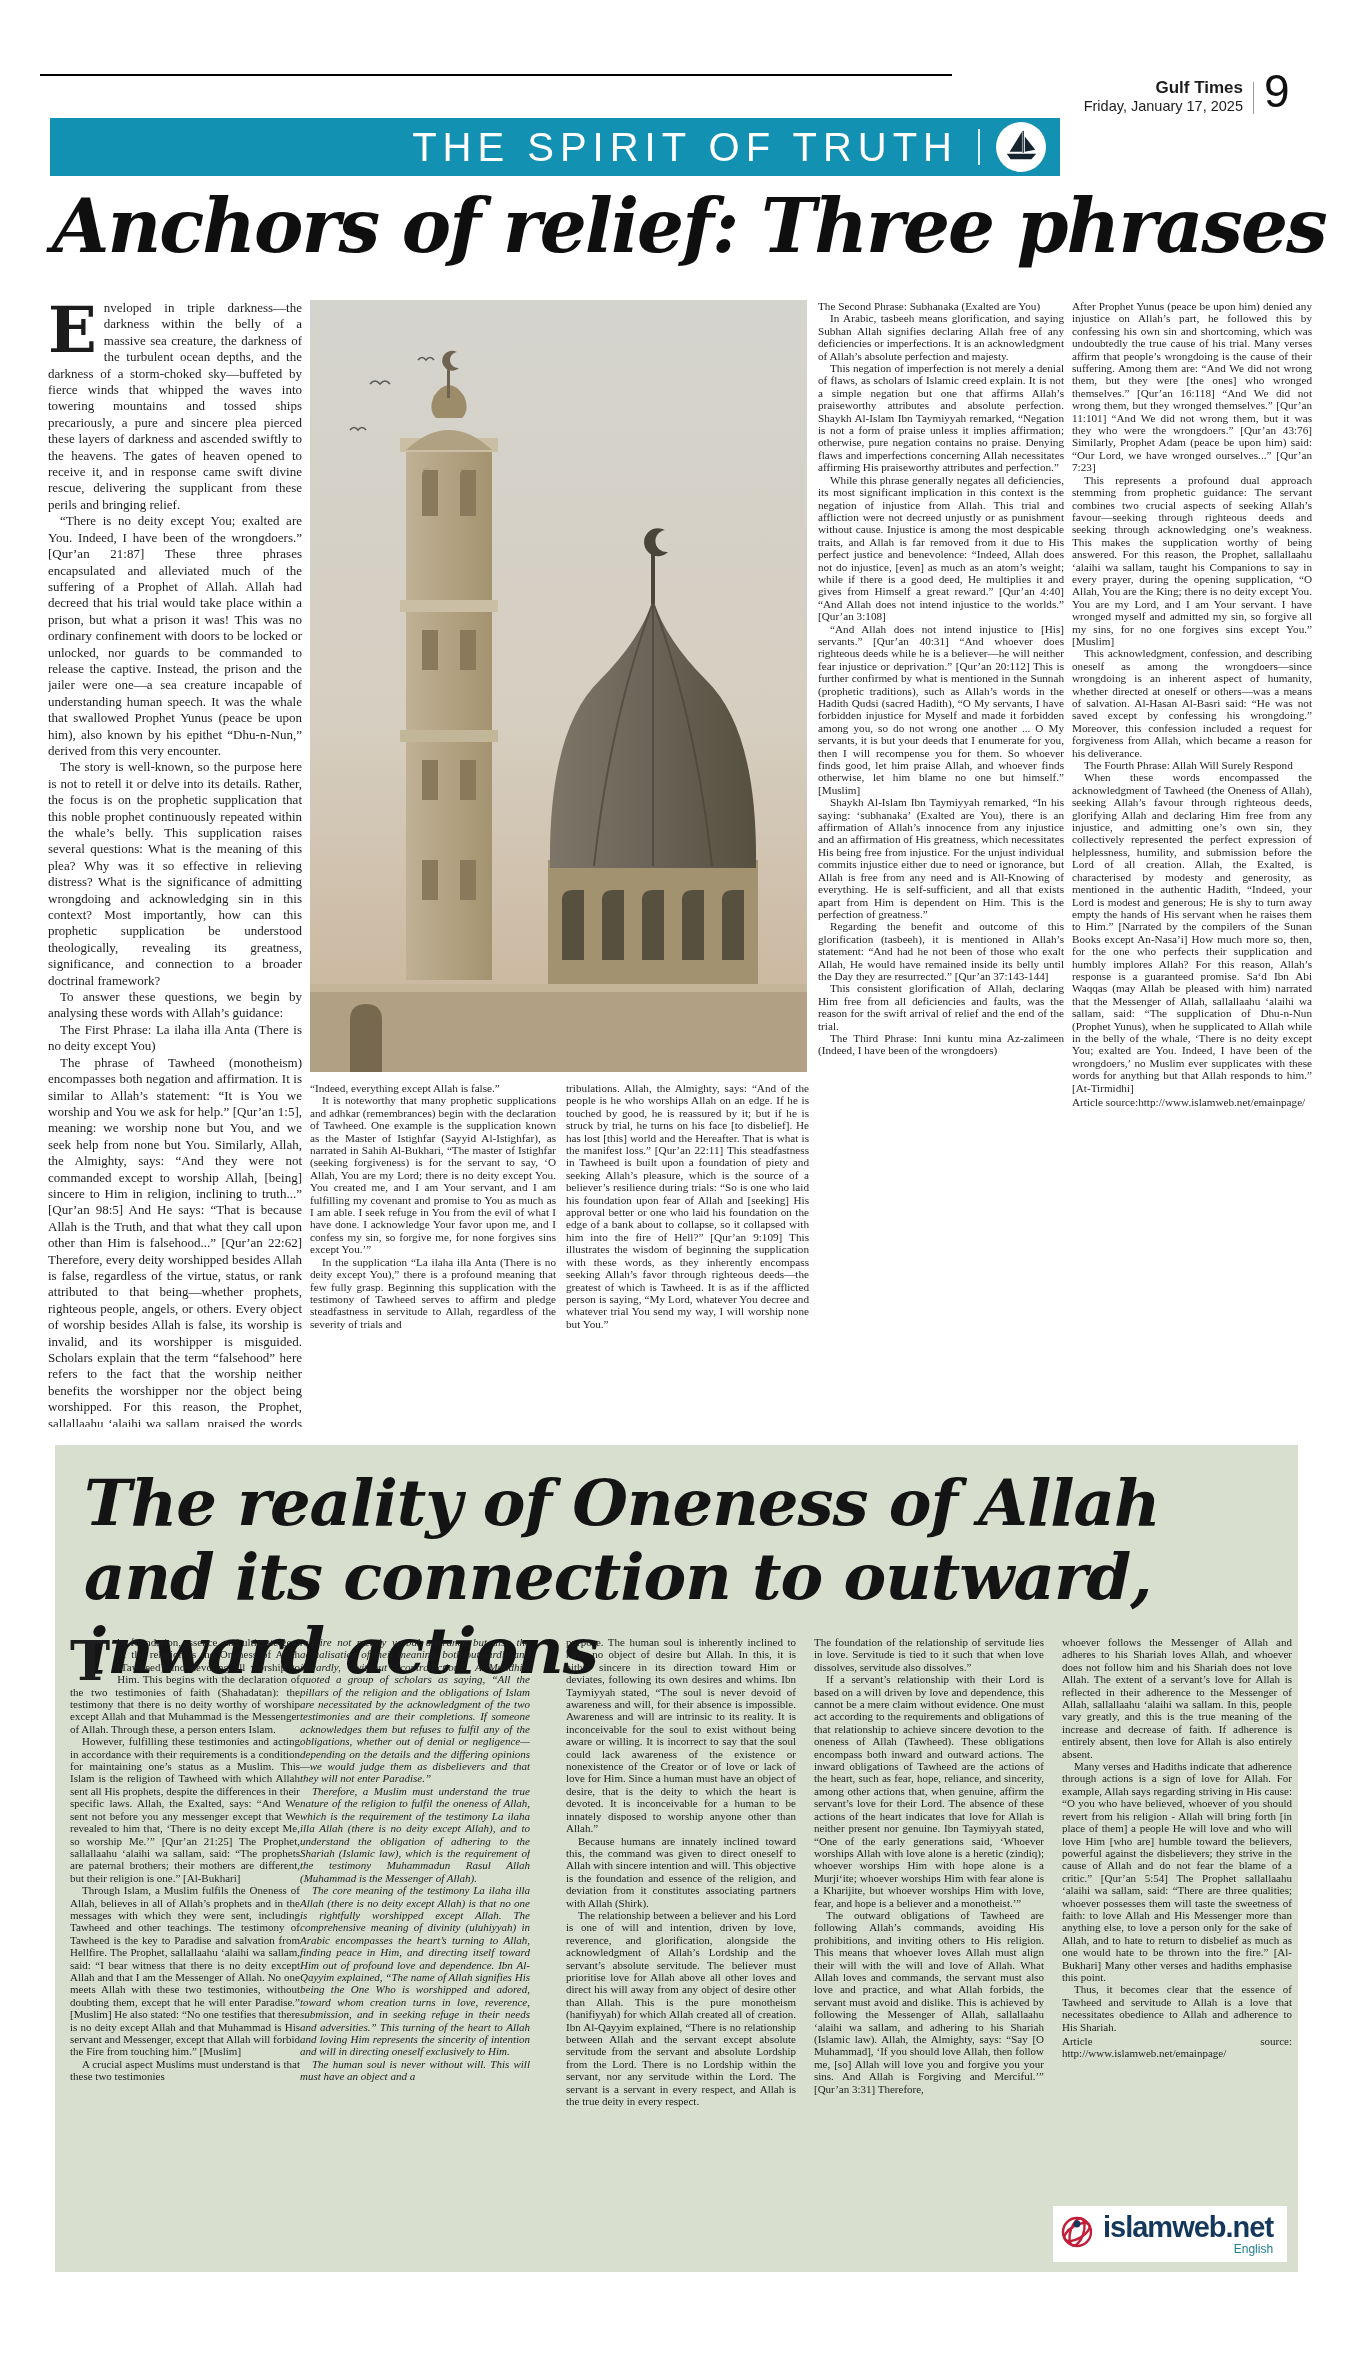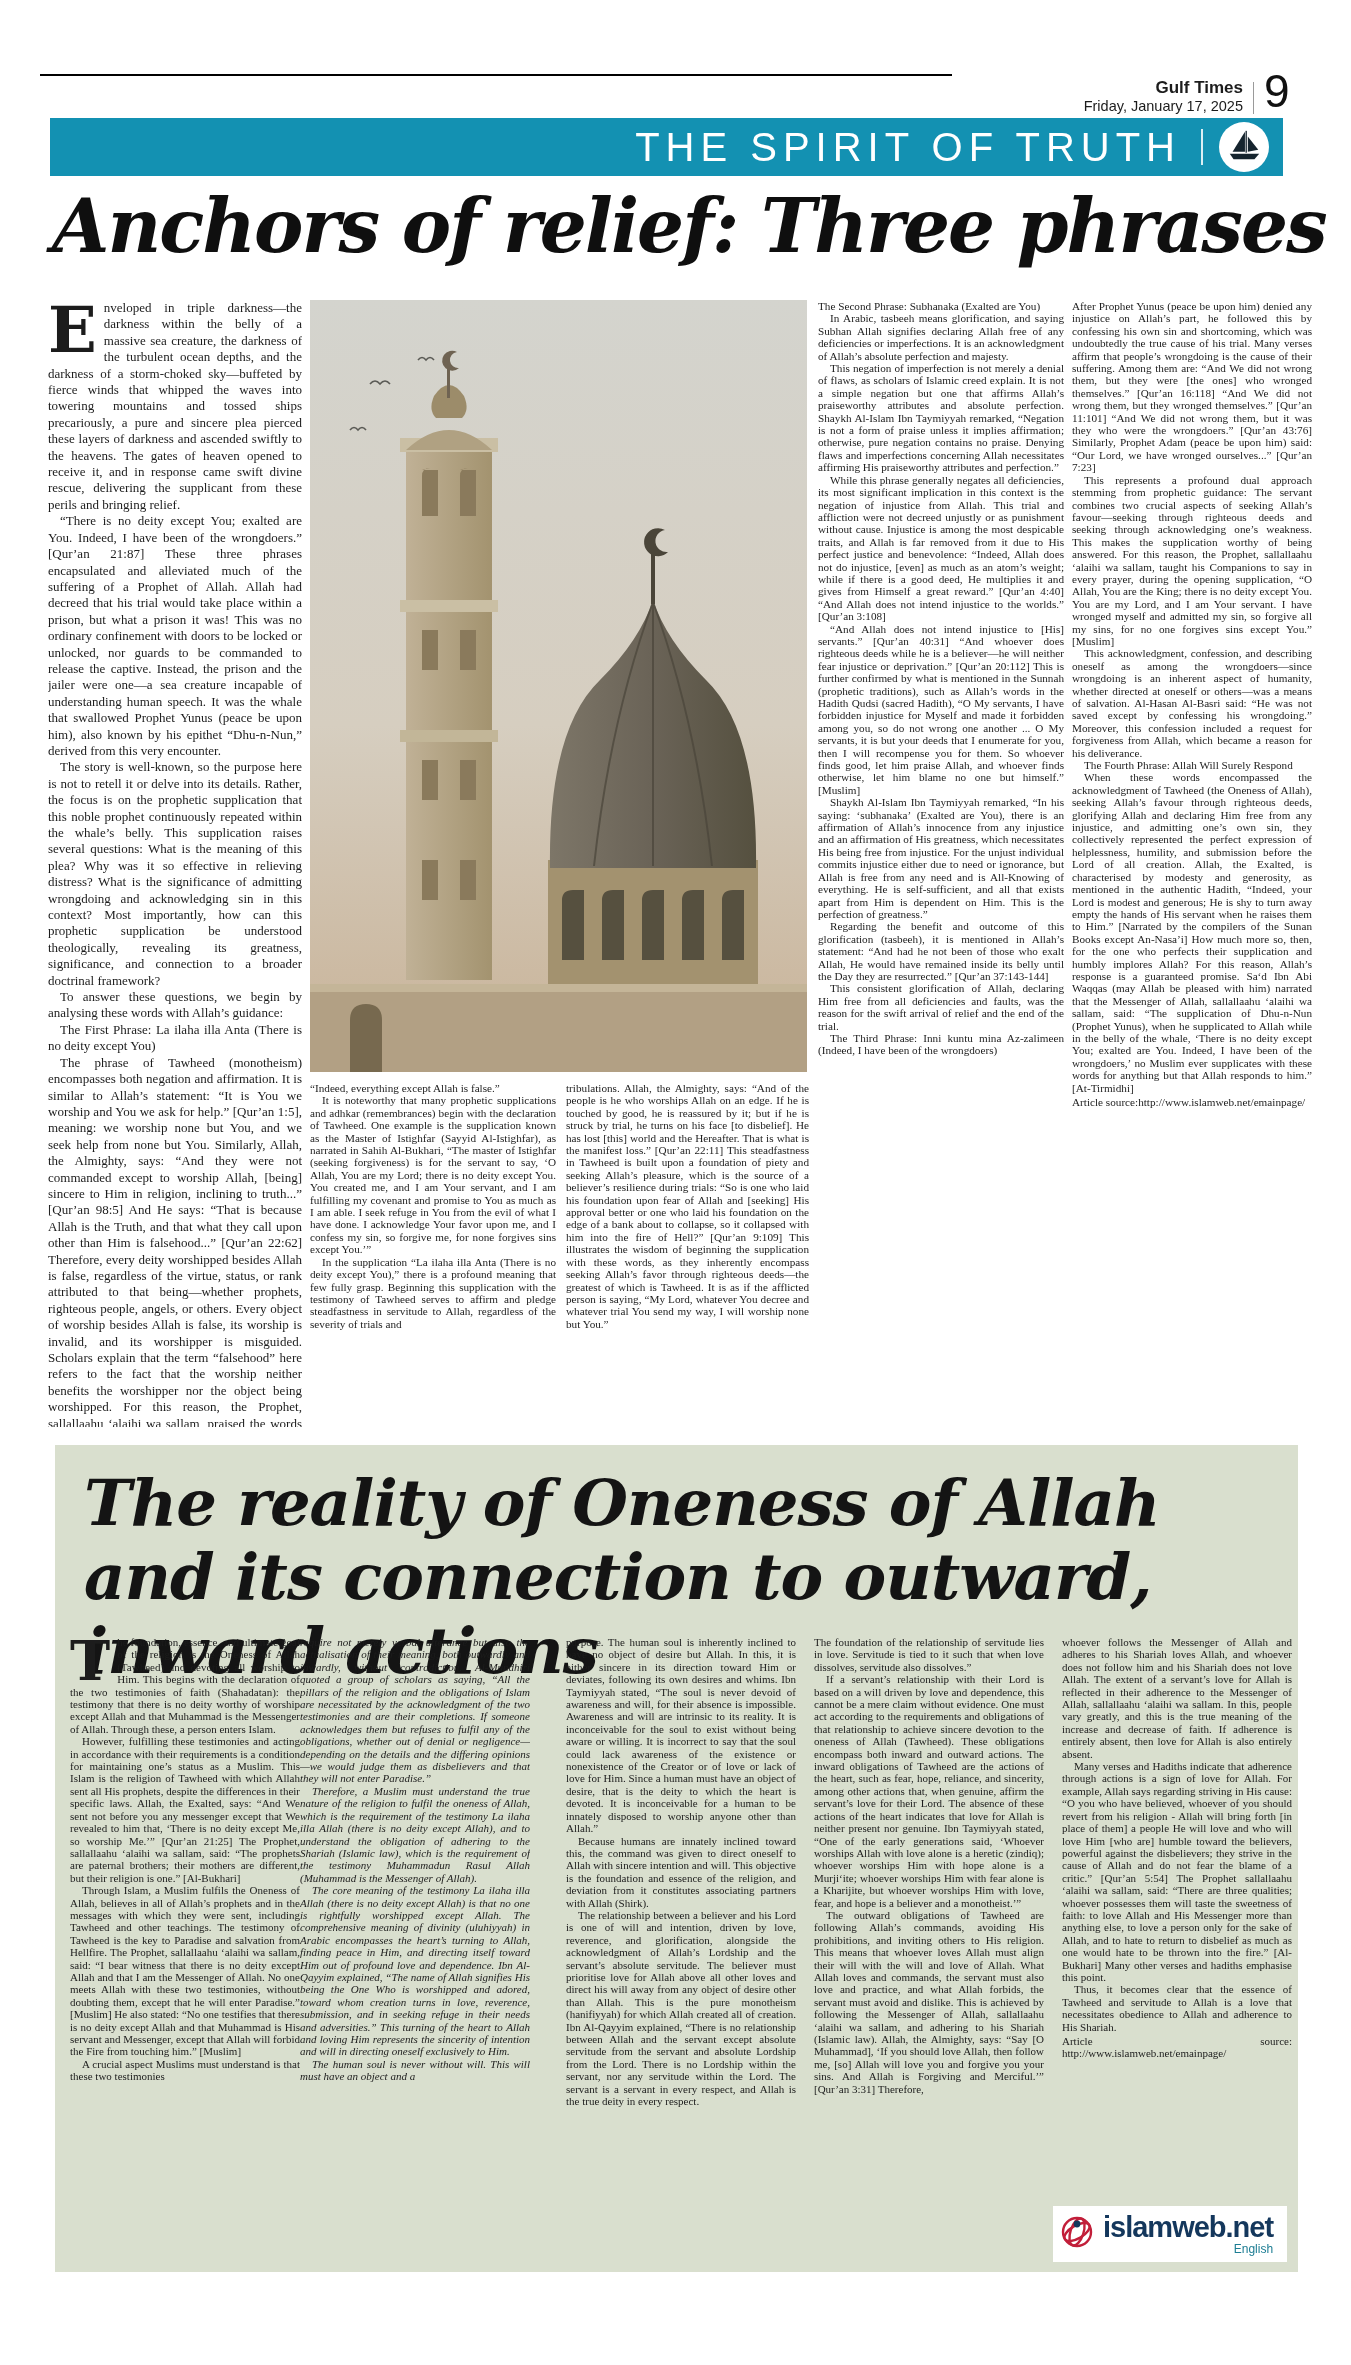--- a/index.html
+++ b/index.html
@@ -9,21 +9,21 @@
 
   
   .top-rule{left:40px;top:74px;width:912px;height:2px;background:#000;}
   .mast{right:108px;top:78px;text-align:right;font-family:"Liberation Sans",sans-serif;line-height:1.15;}
   .mast .paper{font-weight:bold;font-size:17px;}
   .mast .date{font-size:14.5px;}
   .mast-div{left:1253px;top:82px;width:1px;height:32px;background:#9a9a9a;}
   .pagenum{left:1264px;top:64px;font-family:"Liberation Sans",sans-serif;font-size:46px;color:#111;}
 
   
-  .banner{left:50px;top:118px;width:1233px;height:58px;background:#1391b2;display:flex;align-items:center;justify-content:flex-end;padding-right:14px;box-sizing:border-box;}
+  .banner{left:50px;top:118px;width:1010px;height:58px;background:#1391b2;display:flex;align-items:center;justify-content:flex-end;padding-right:14px;box-sizing:border-box;}
   .banner-title{color:#fff;font-family:"Liberation Sans",sans-serif;font-size:40px;letter-spacing:6px;font-weight:400;white-space:nowrap;}
   .banner-div{width:2px;height:36px;background:rgba(255,255,255,.85);margin:0 16px 0 20px;}
   .banner-circle{width:50px;height:50px;border-radius:50%;background:#fff;display:flex;align-items:center;justify-content:center;}
 
   
   .headline1{left:52px;top:188px;width:1250px;font-family:"DejaVu Serif",serif;font-style:italic;font-weight:bold;
              font-size:74px;line-height:1.05;letter-spacing:-2px;color:#0f0f0f;white-space:nowrap;}
   .col{position:absolute;text-align:justify;overflow:hidden;}
   .col p{margin:0;text-indent:12px;}
   .col p:first-child{text-indent:0;}

